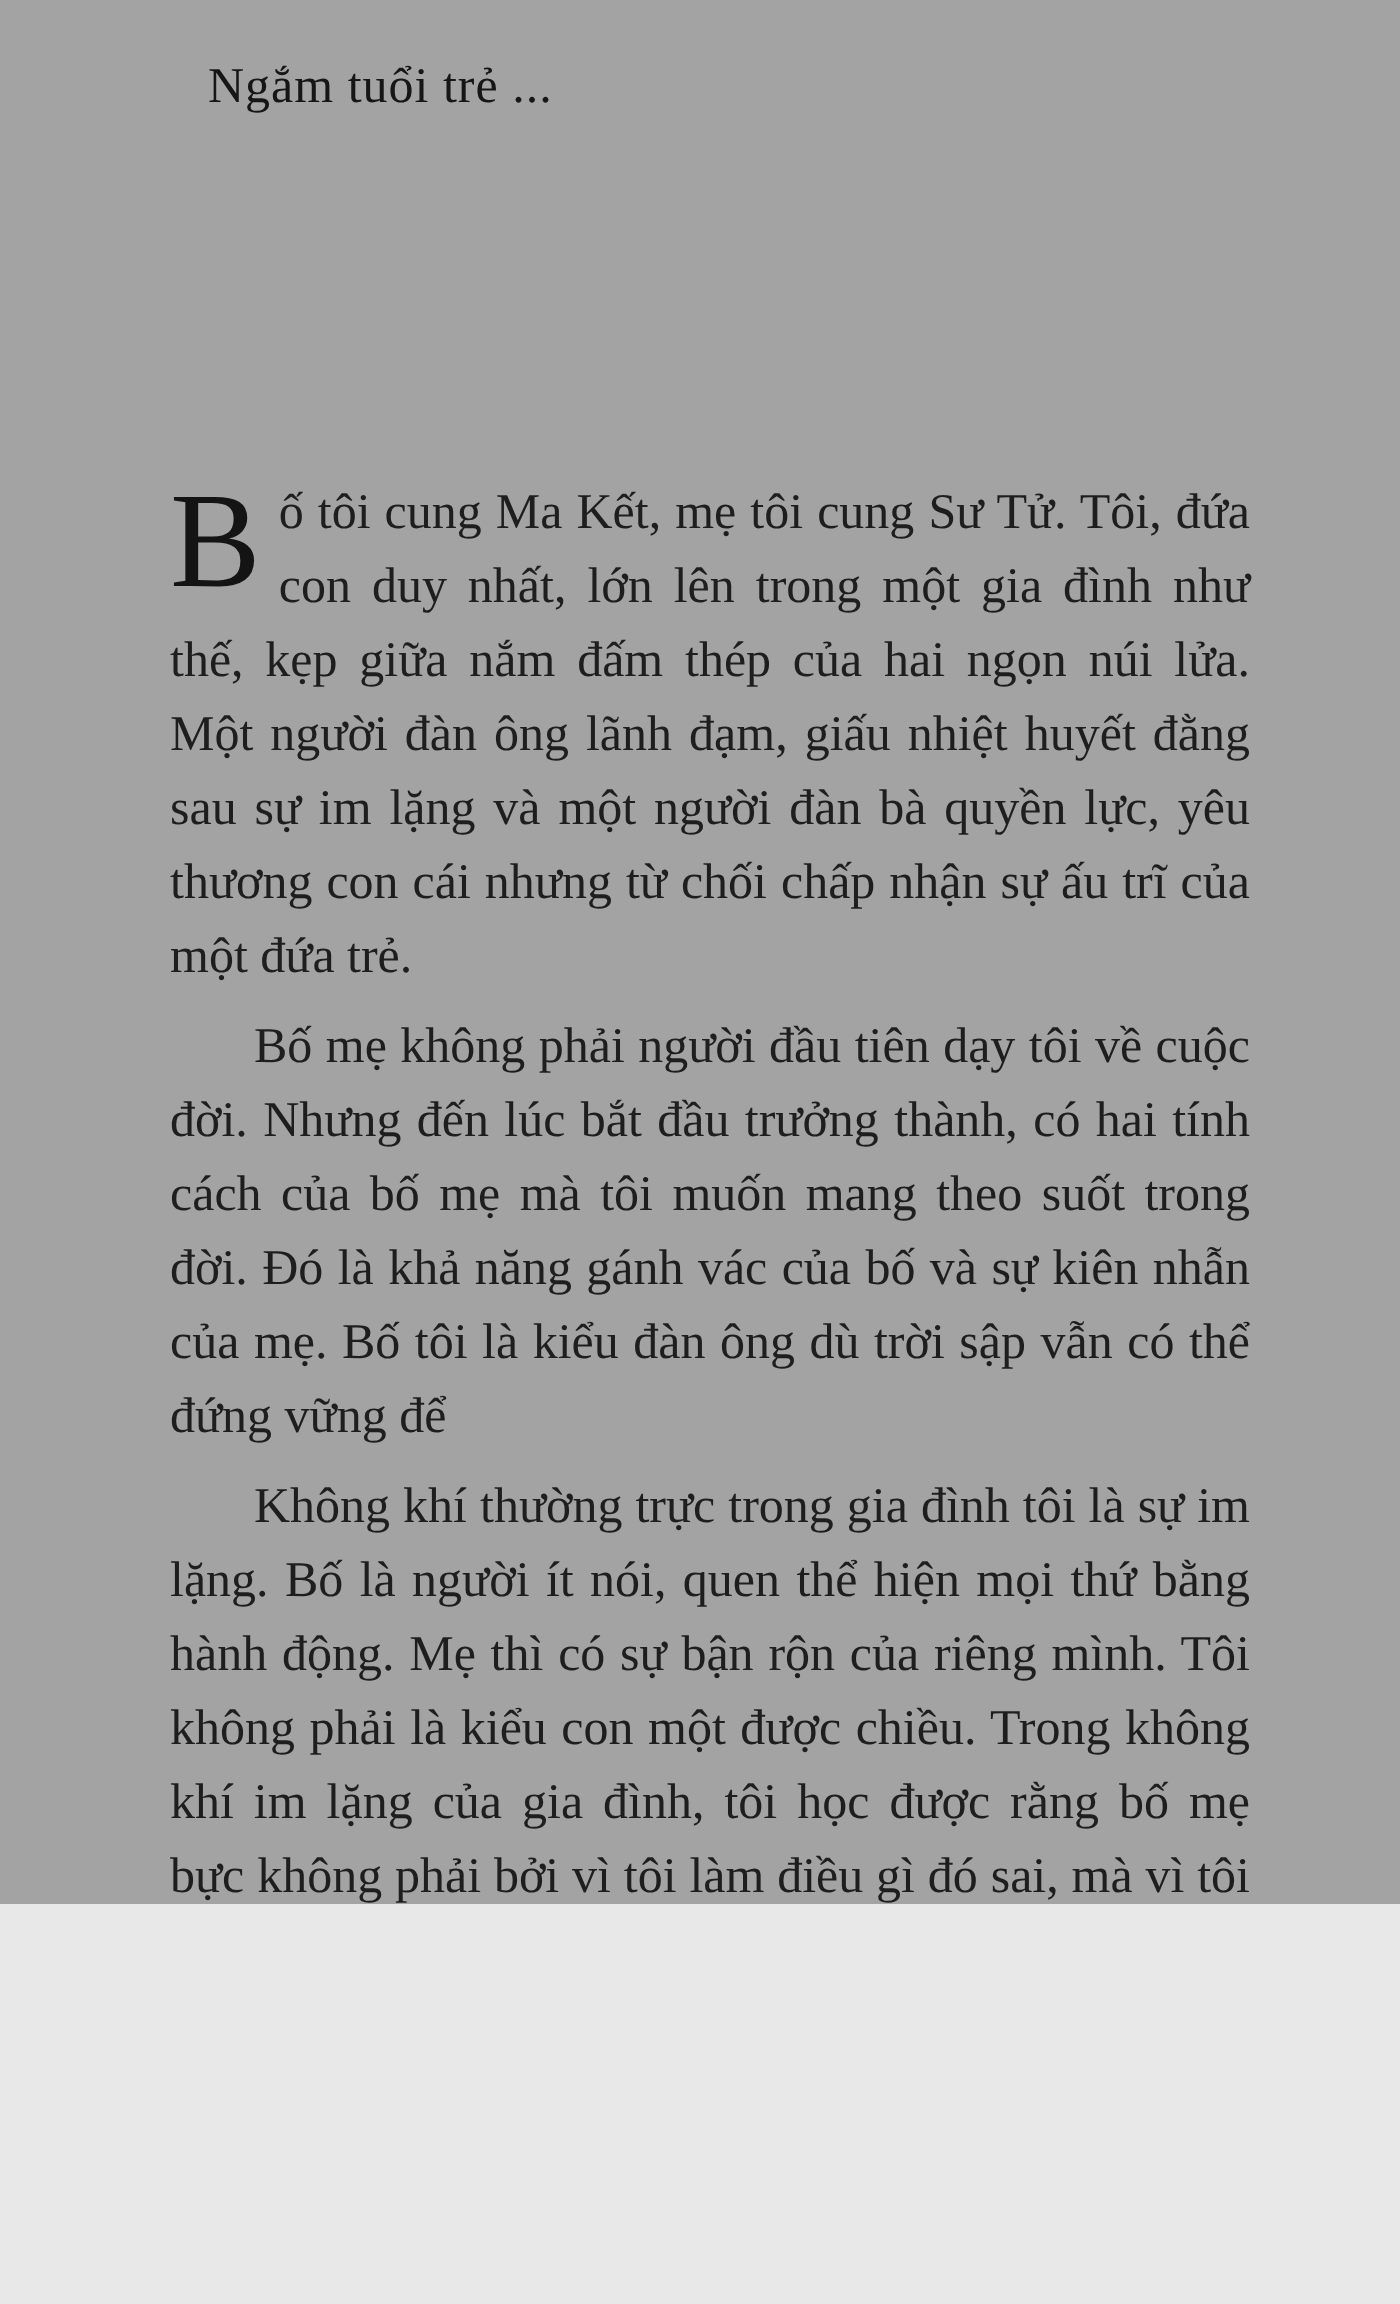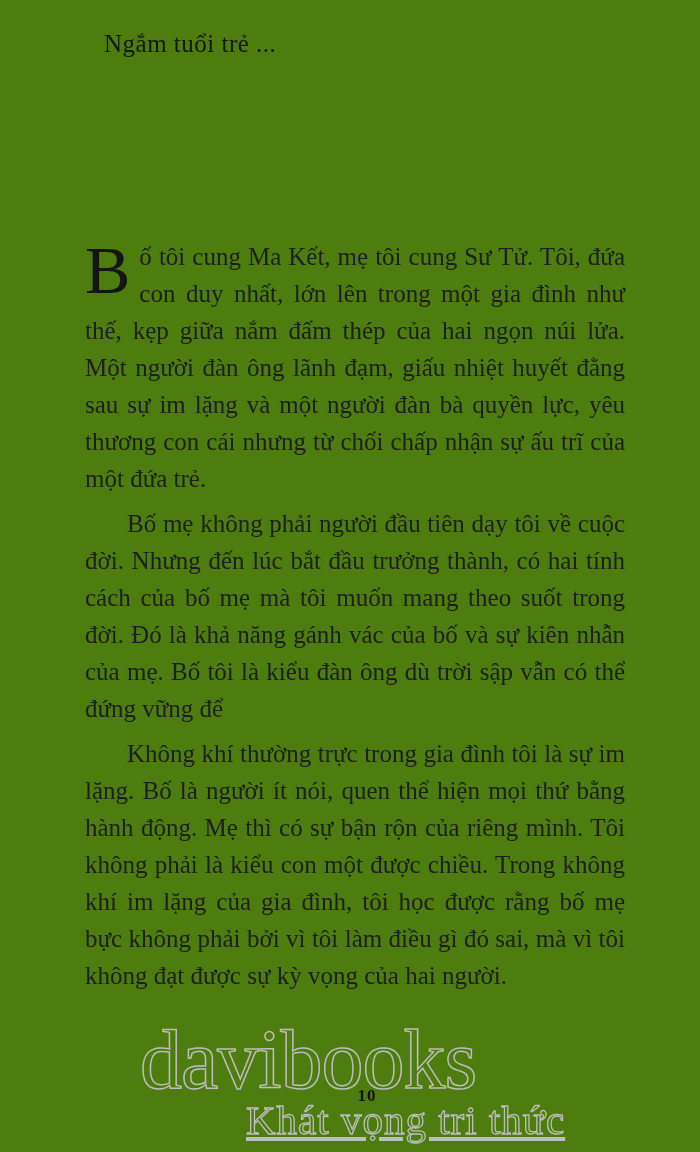--- a/index.html
+++ b/index.html
@@ -1,20 +1,20 @@
 <!DOCTYPE html>
 <html><head>
 <meta charset="utf-8">
 <style>
   html, body { margin:0; padding:0; background:#e8e8e8; }
   .page {
     position:relative;
-    width:700px; height:1152px;
+    width:700px; height:952px;
     margin:0 auto;
-    background:#4d7c0f;
+    background:#a3a3a3;
     font-family:"Liberation Serif", serif;
     color:#1e1e1e;
     overflow:hidden;
   }
   .running-header {
     position:absolute;
     top:30px; left:104px;
     font-size:25px;
     letter-spacing:0.5px;
     color:#161616;

